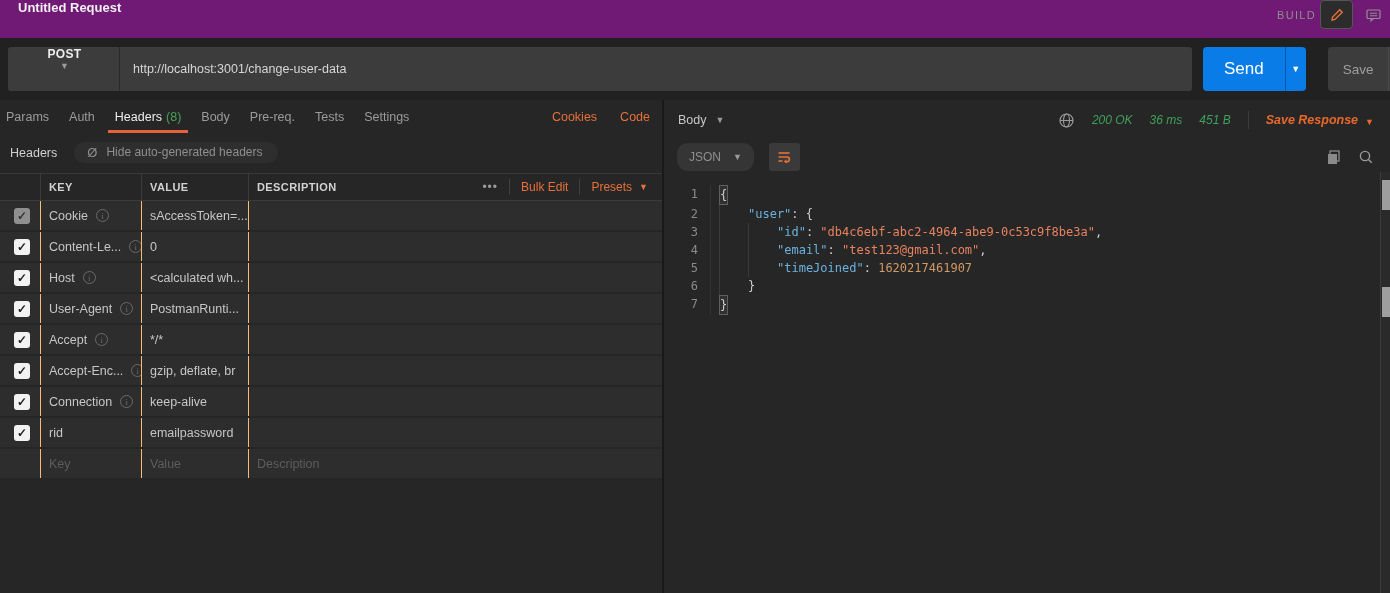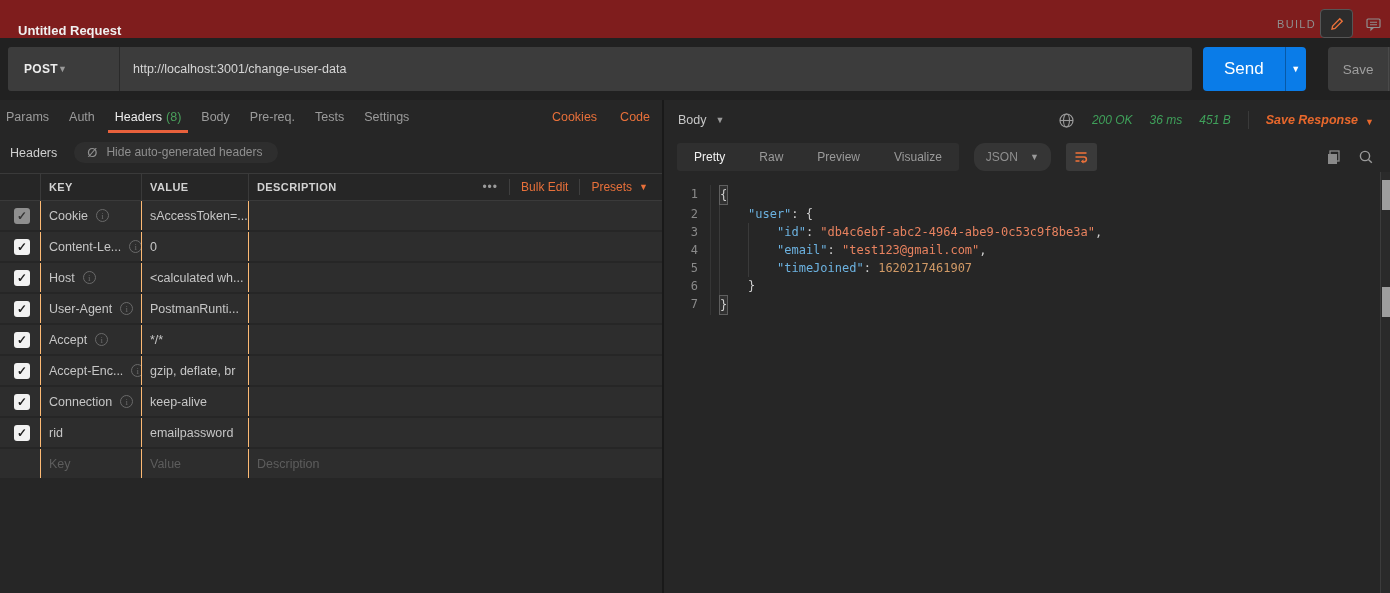--- a/index.html
+++ b/index.html
@@ -1,31 +1,31 @@
 <!DOCTYPE html>
 <html><head>
 <meta charset="utf-8">
 <style>
   * { margin:0; padding:0; box-sizing:border-box; }
   html,body { width:1390px; height:593px; overflow:hidden; }
   body { font-family:"Liberation Sans",sans-serif; background:#262626; color:#c8c8c8; position:relative; }
 
   
-  .topbar { height:38px; background:#7f1d1d; display:flex; align-items:flex-end; padding:0 6px 0 18px; }
+  .topbar { height:38px; background:#701a75; display:flex; align-items:flex-start; padding:0 6px 0 18px; }
   .topbar-title { color:#f0f0f0; font-size:13px; font-weight:bold; }
   .topbar-right { margin-left:auto; display:flex; align-items:center; gap:4px; }
   .build-label { color:#8f8f8f; font-size:11px; letter-spacing:1.3px; }
   .iconbox { width:33px; height:29px; border-radius:4px; display:flex; align-items:center; justify-content:center; }
   .iconbox.pencil { background:#2c2c2c; border:1px solid #565656; }
   .iconbox.comment { background:transparent; margin-right:-6px; }
 
   
   .reqbar { height:62px; background:#212121; display:flex; align-items:center; padding-left:8px; }
   .url-field { width:1184px; height:44px; background:#3c3c3c; border-radius:3px; display:flex; align-items:stretch; flex:none; }
-  .method-select { width:111px; display:flex; align-items:center; padding:0 14px 0 16px; }
+  .method-select { width:111px; display:flex; align-items:center; padding:0 14px 0 16px;flex-direction:column; }
   .method-label { color:#ededed; font-size:12px; font-weight:bold; letter-spacing:.3px; }
   .caret { color:#9a9a9a; font-size:9px; }
   .url-vdiv { width:1px; background:#2a2a2a; }
   .url-text { display:flex; align-items:center; padding-left:13px; font-size:12.5px; color:#d6d6d6; }
   .send-btn { margin-left:11px; height:44px; border-radius:4px; background:#0a7ce8; color:#fff; display:flex; overflow:hidden; flex:none; }
   .send-main { padding:0 21px; display:flex; align-items:center; font-size:17px; }
   .btn-caret { width:21px; display:flex; align-items:center; justify-content:center; font-size:9px; border-left:1px solid rgba(0,0,0,.28); }
   .save-btn { margin-left:22px; height:44px; border-radius:4px; background:#3c3c3c; color:#9e9e9e; display:flex; overflow:hidden; flex:none; }
   .save-main { padding:0 15px; display:flex; align-items:center; font-size:13.5px; }
   .save-btn .btn-caret { border-left:1px solid #4a4a4a; color:#9e9e9e; }
@@ -350,26 +350,20 @@
         <span class="status-green">451 B</span>
         <div class="meta-div"></div>
         <div class="save-resp">
           <span>Save Response</span>
           <span class="caret">▼</span>
         </div>
       </div>
     </div>
 
     <div class="resp-controls">
-      <div class="segmented">
-          <div class="seg active">Pretty</div>
-          <div class="seg">Raw</div>
-          <div class="seg">Preview</div>
-          <div class="seg">Visualize</div>
-        </div>
       <div class="fmt-select">
         <span>JSON</span>
         <span class="caret">▼</span>
       </div>
       <div class="wrap-btn">
         <span>
           <svg width="16" height="16" viewBox="0 0 16 16">
               <path d="M2.5 4h11" stroke="#e8703a" stroke-width="1.6"></path>
               <path d="M2.5 8h8.5a2.4 2.4 0 0 1 0 4.8H9.5" fill="none" stroke="#e8703a" stroke-width="1.6"></path>
               <path d="M2.5 12h4" stroke="#e8703a" stroke-width="1.6"></path>

